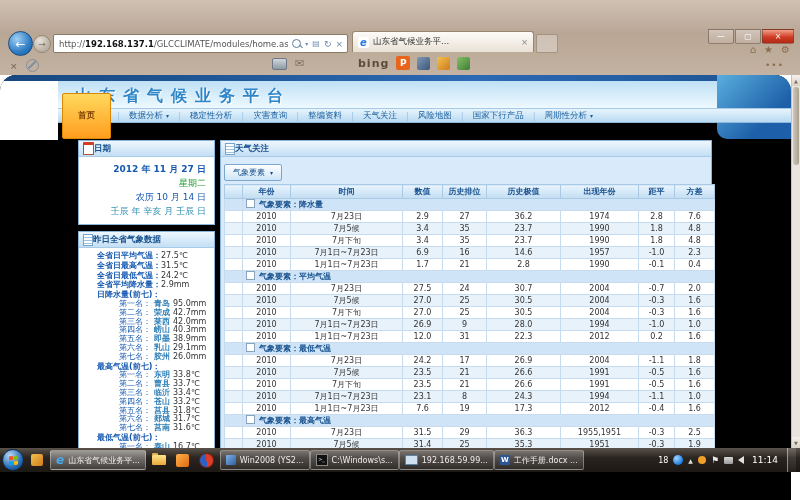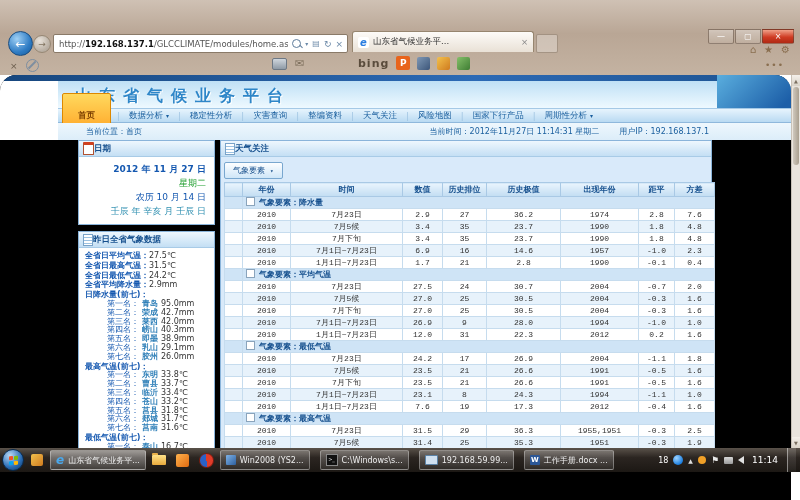--- a/index.html
+++ b/index.html
@@ -85,33 +85,33 @@
   .cal-ic{width:9px;height:9px;background:#fff;border:1px solid #b05030;border-top:3px solid #d04020;border-radius:1px;}
   .doc-ic{width:8px;height:10px;background:#fff;border:1px solid #7aa3c8;
     background:repeating-linear-gradient(180deg,#fff 0 2px,#9cc2e2 2px 3px);}
   .sidebar{position:absolute;left:78px;top:65px;width:137px;}
   .cal-body{padding:5px 8px 6px;text-align:right;font-size:9px;line-height:14px;}
   .cal-date{color:#1558b0;font-weight:bold;}
   .cal-week{color:#1f9e2e;}
   .cal-lunar{color:#1558b0;}
   .cal-gz{color:#2e8fb0;}
   .wx-panel{margin-top:6px;}
-  .wx-body{padding:4px 4px 6px 6px;font-size:8px;line-height:8.8px;}
+  .wx-body{padding:4px 4px 6px 18px;font-size:8px;line-height:8.8px;}
   .stat-row{display:flex;margin-bottom:1px;}
   .stat-label{color:#1558b0;font-weight:bold;}
   .stat-value{color:#333;}
   .sec-title{color:#1558b0;font-weight:bold;margin-top:1px;}
   .rank-row{display:flex;padding-left:22px;gap:3px;}
   .rank-label{color:#1558b0;}
   .rank-station{color:#2e7fb8;font-weight:bold;}
   .rank-value{color:#333;}
 
   
   .main{position:absolute;left:220px;top:65px;width:492px;}
-  .main .p-body{padding:3px;background:#d9eafa;font-family:Liberation Mono, monospace;}
+  .main .p-body{padding:3px;background:#d9eafa;}
   .filter-btn{display:inline-flex;align-items:center;gap:5px;height:15px;padding:0 8px;
     background:linear-gradient(180deg,#fdfeff,#cfe6f8);border:1px solid #79a7cf;border-radius:2px;
     font-size:8px;color:#174f8c;margin-bottom:3px;}
   table.data{width:100%;border-collapse:collapse;table-layout:fixed;font-size:8px;color:#333;background:#fff;}
   table.data th,table.data td{border:1px solid #c6dcee;height:11px;padding:0 1px;text-align:center;overflow:hidden;white-space:nowrap;}
   table.data thead th{background:linear-gradient(180deg,#e9f4fd,#c2ddf2);color:#16508e;height:13px;
     border-color:#a9c9e5;font-weight:bold;}
   tr.group td{background:#cfe4f6;color:#16508e;font-weight:bold;text-align:left;}
   tr.odd td{background:#fff;}
   tr.even td{background:#e7f2fb;}
@@ -230,27 +230,20 @@
         <span class="nav-item">整编资料</span>
         <span class="nav-sep">|</span>
         <span class="nav-item">天气关注</span>
         <span class="nav-sep">|</span>
         <span class="nav-item">风险地图</span>
         <span class="nav-sep">|</span>
         <span class="nav-item">国家下行产品</span>
         <span class="nav-sep">|</span>
         <span class="nav-item">周期性分析<span class="caret">▾</span></span>
       </div>
-    <div class="crumb">
-      <span class="loc">当前位置：首页</span>
-      <span class="right">
-        <span>当前时间：2012年11月27日 11:14:31 星期二</span>
-        <span>用户IP：192.168.137.1</span>
-      </span>
-    </div>
 
     <div class="sidebar">
       <div class="panel">
         <div class="p-hdr">
           <span class="cal-ic"></span>
           <span>日期</span>
         </div>
         <div class="cal-body">
           <div class="cal-date">2012 年 11 月 27 日</div>
           <div class="cal-week">星期二</div>
@@ -631,21 +624,21 @@
     </div>
     <div class="tb-ic">
         <span class="folder"></span>
       </div>
     <div class="tb-ic">
         <span class="sq-orange"></span>
       </div>
     <div class="tb-ic">
         <span class="circ-red"></span>
       </div>
-    <div id="tb-windows" style="display:flex;gap:10px;">
+    <div id="tb-windows" style="display:flex;gap:0;">
         <div class="tb-btn">
           <span class="vm-ic"></span>
           <span>Win2008 (YS2...</span>
         </div>
         <div class="tb-btn">
           <span class="cmd-ic">&gt;_</span>
           <span>C:\Windows\s...</span>
         </div>
         <div class="tb-btn">
           <span class="rdp-ic"></span>

